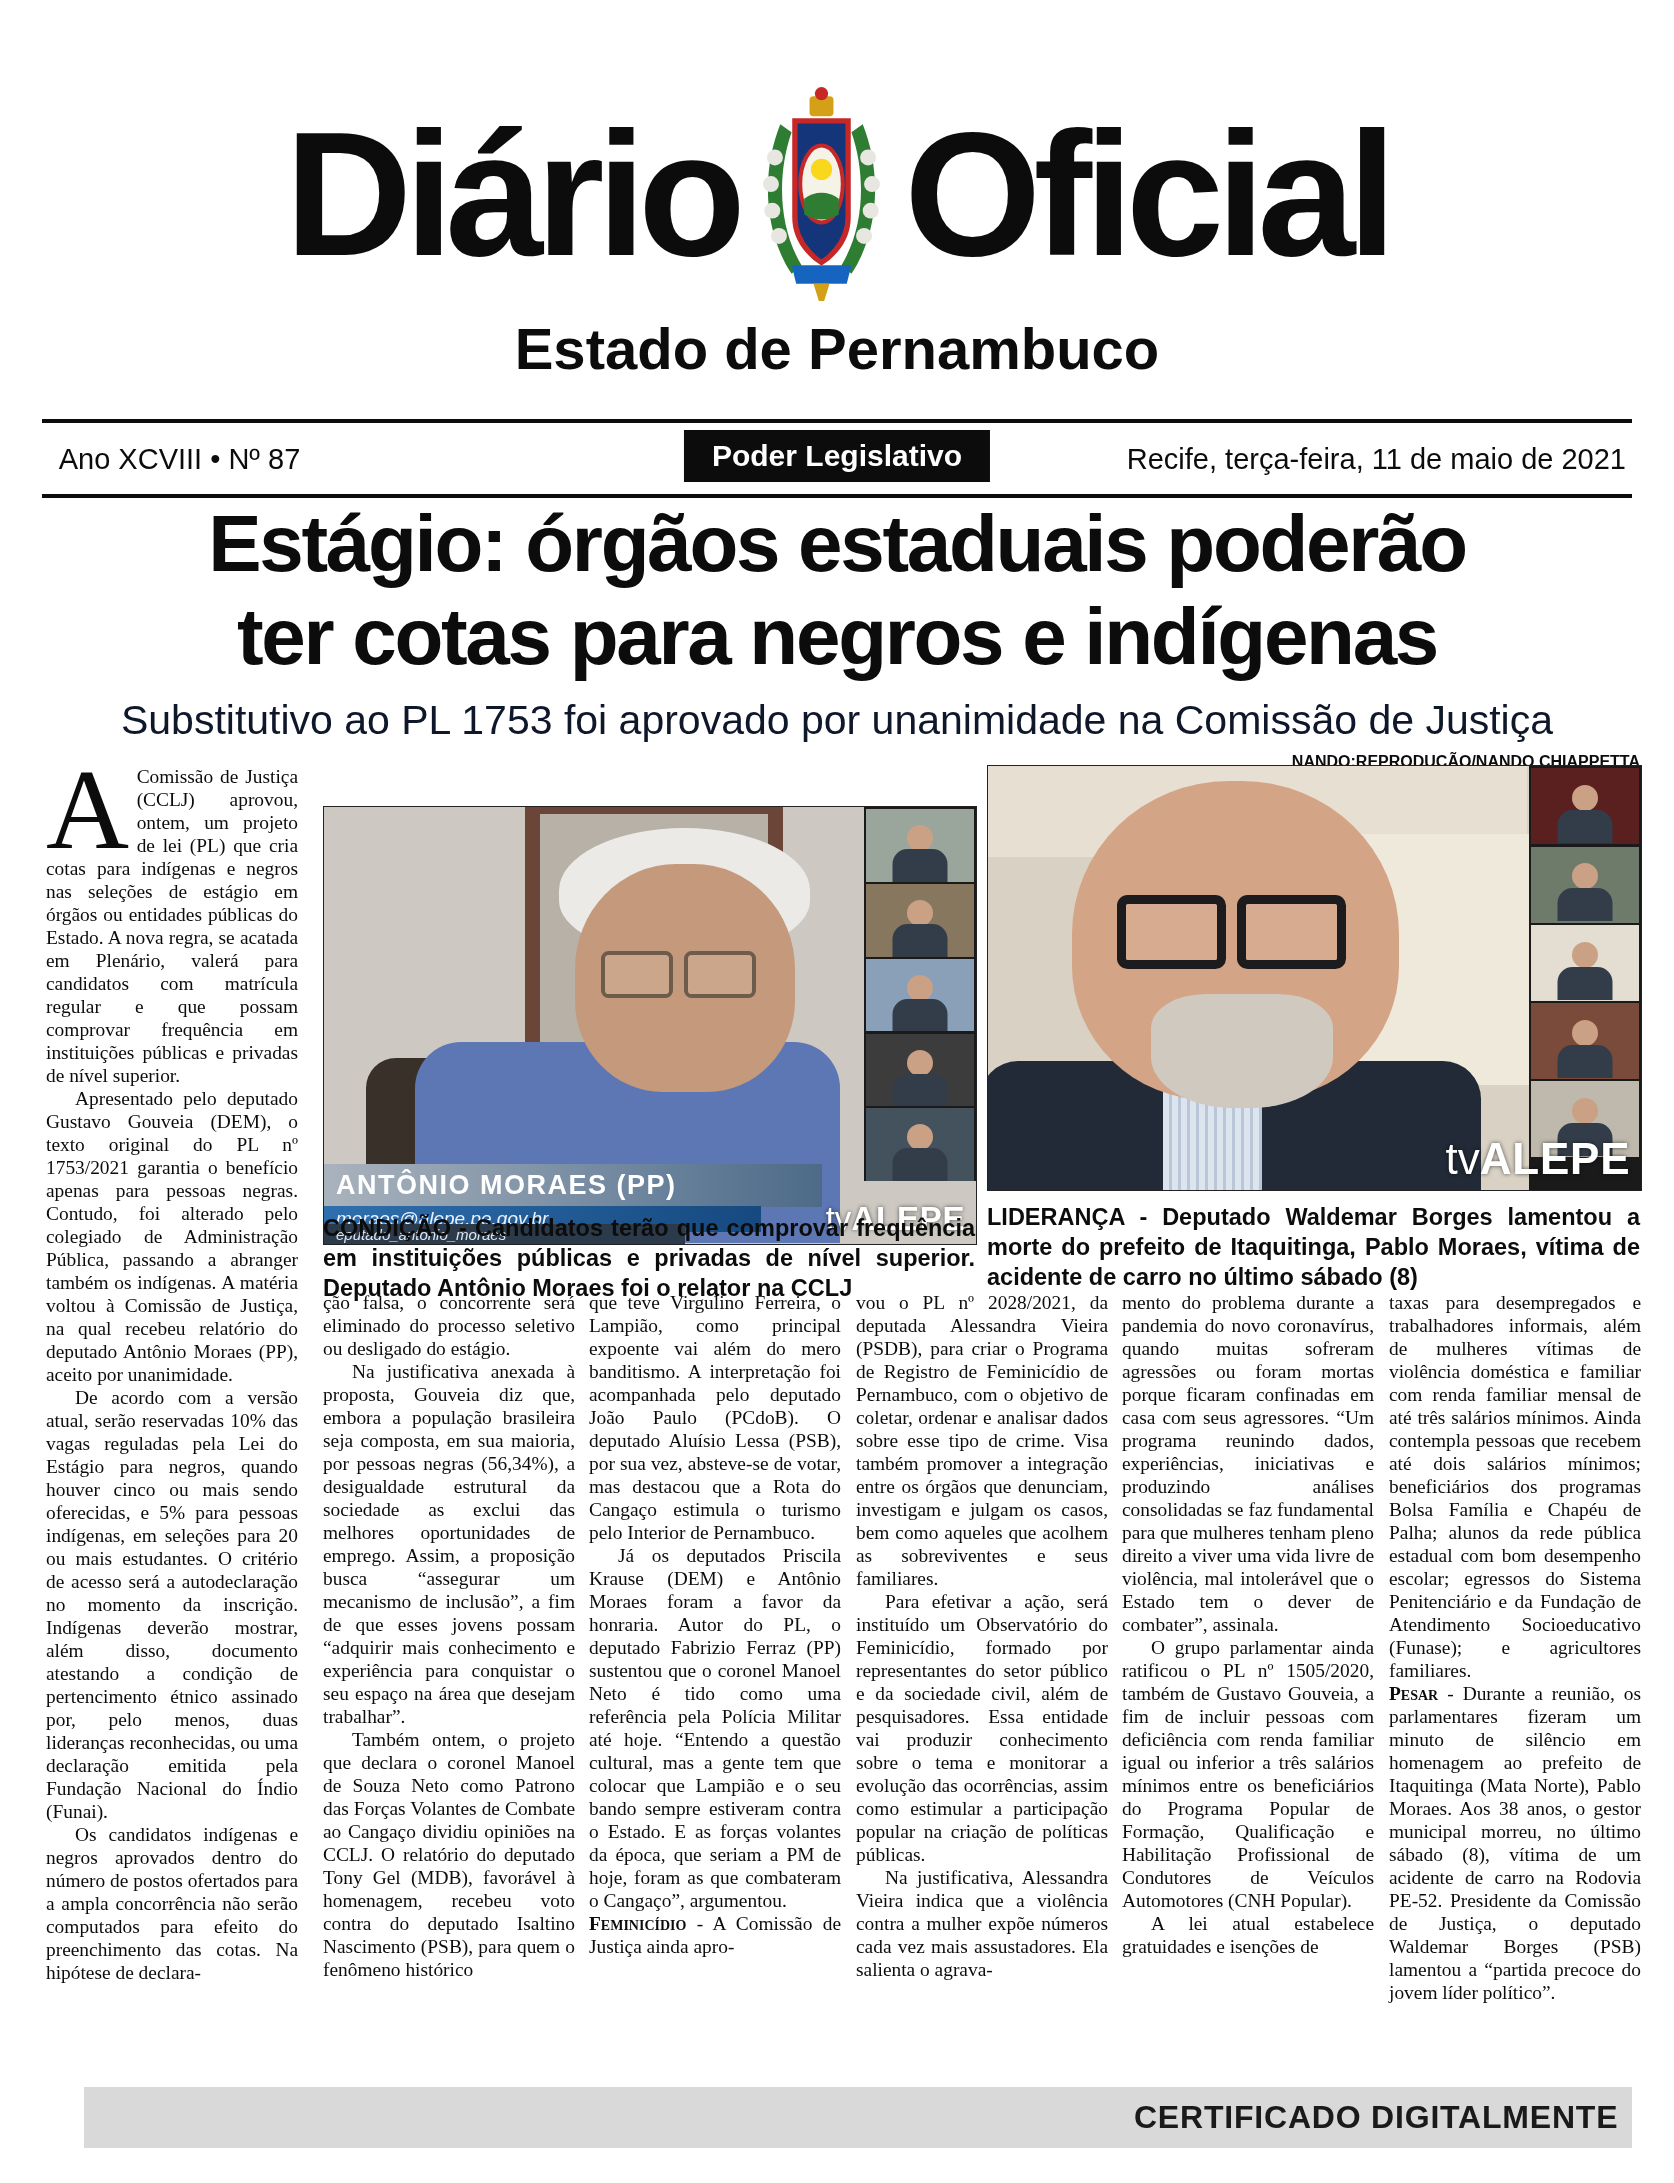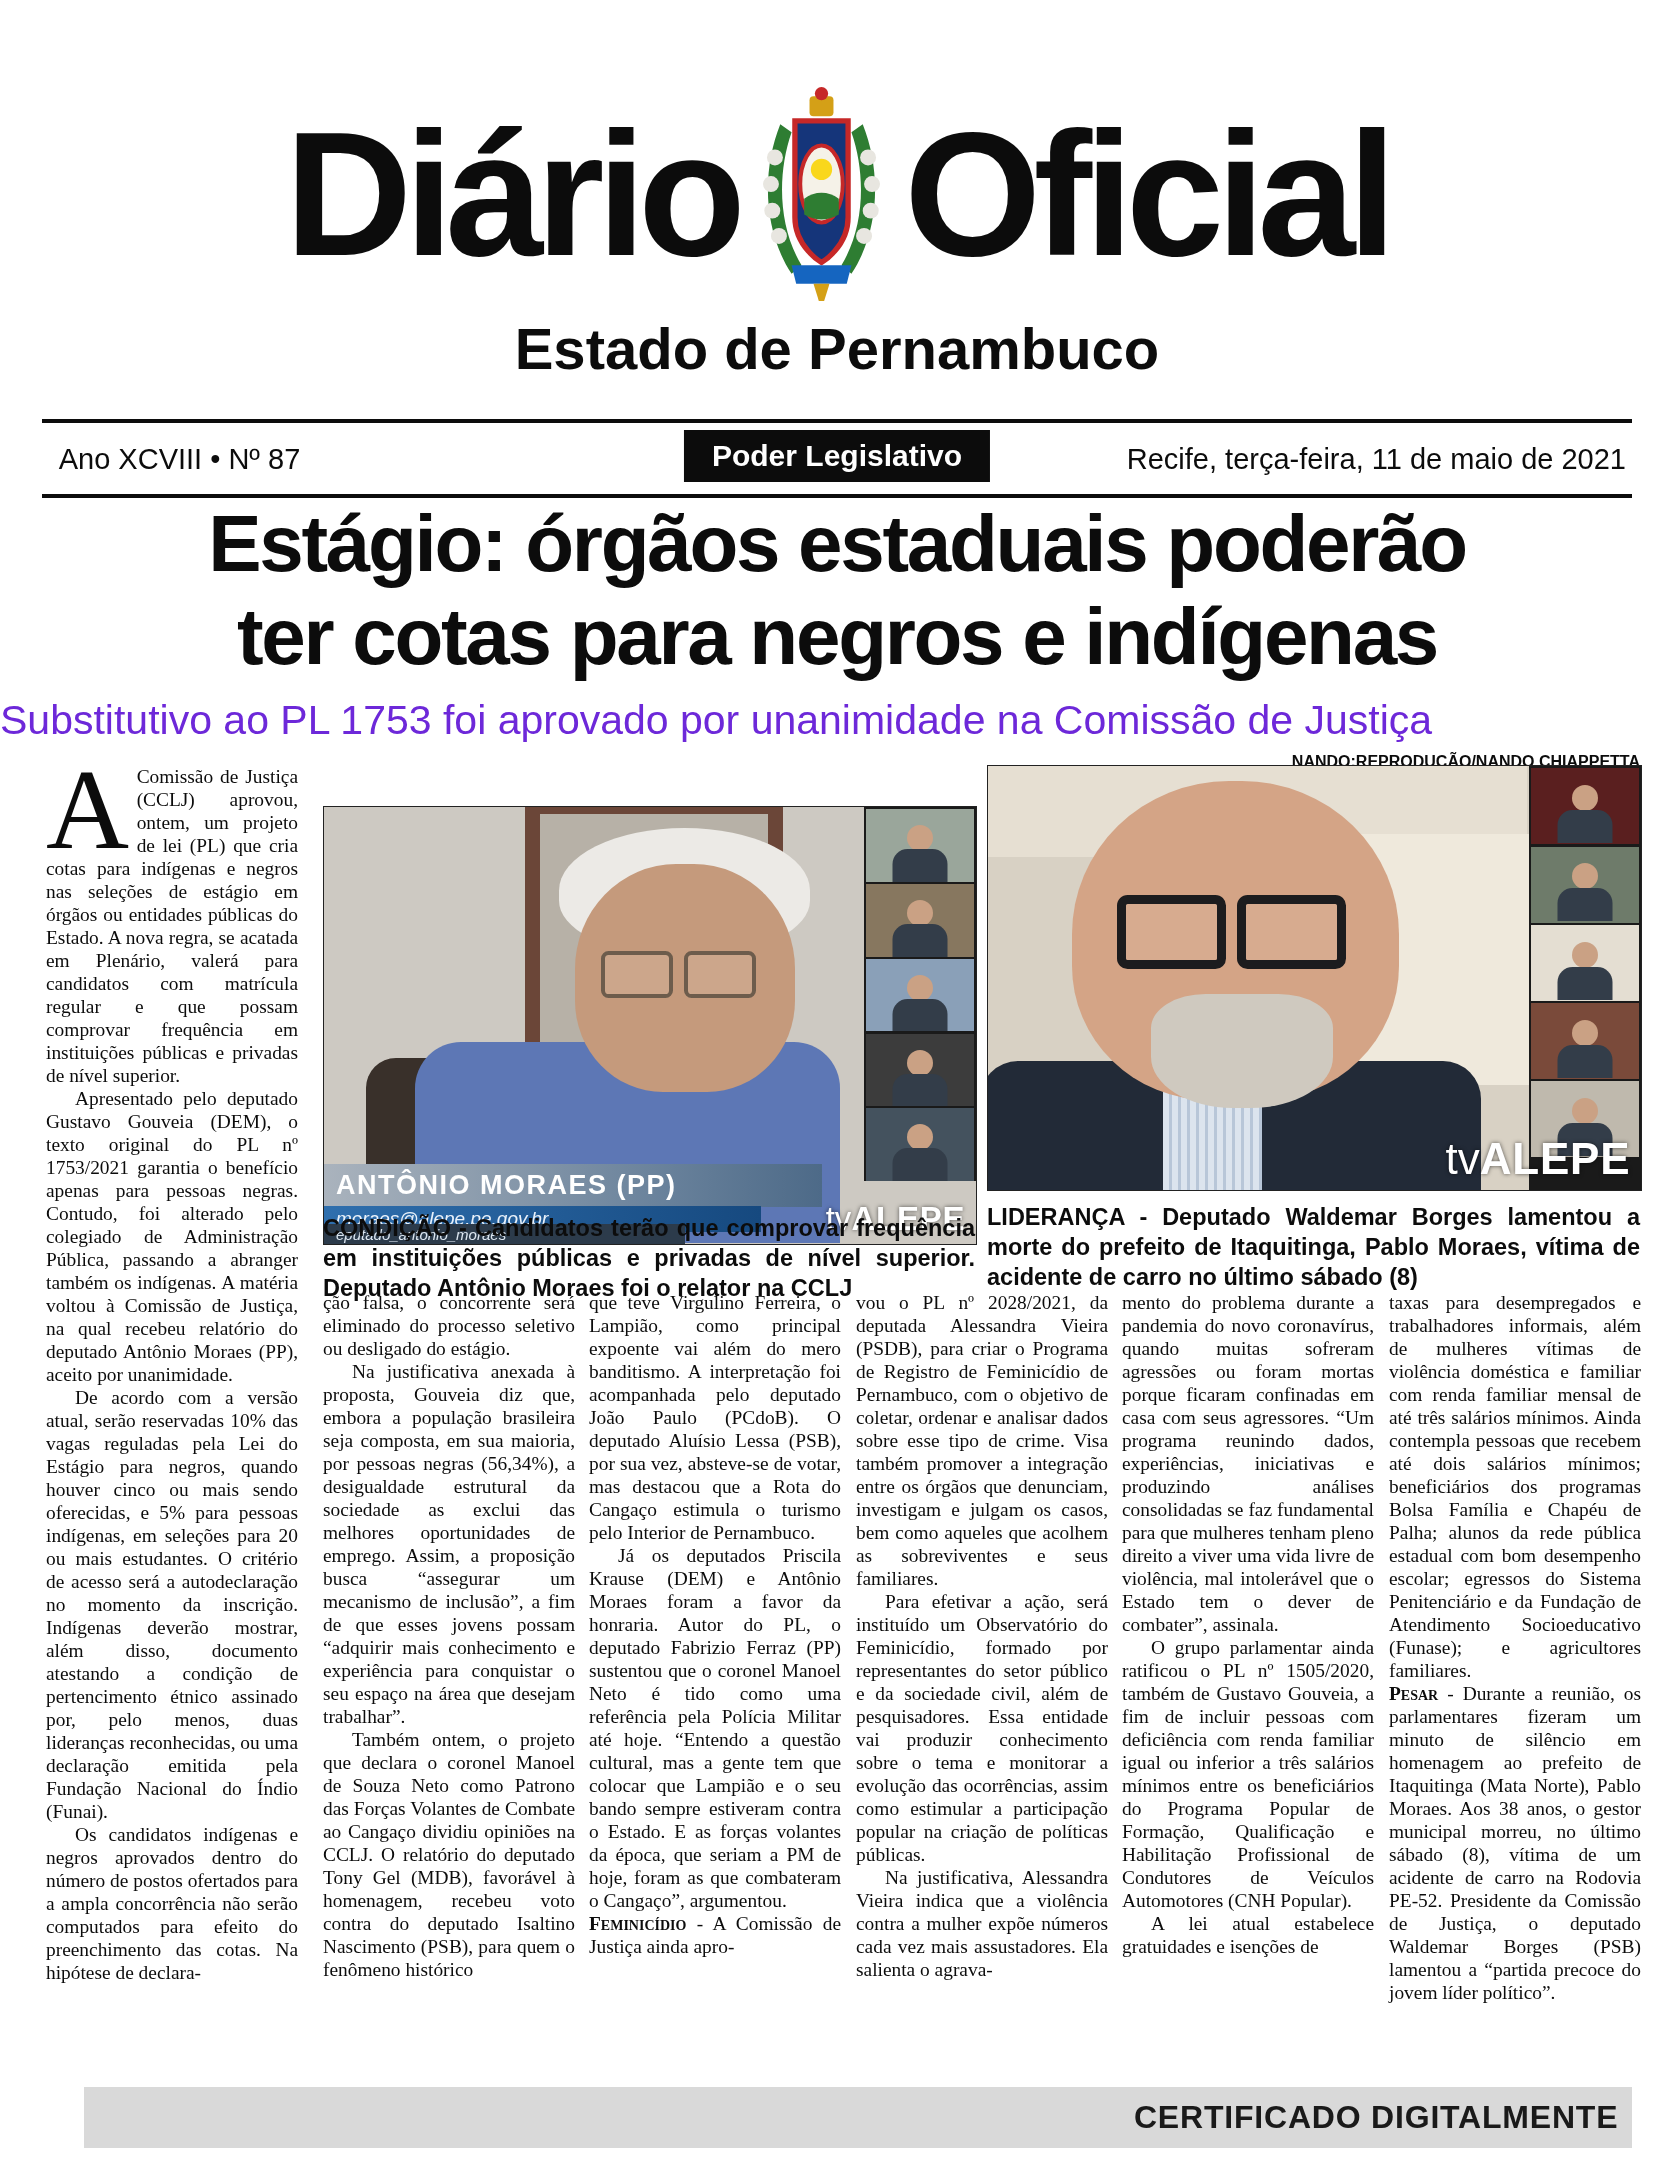--- a/index.html
+++ b/index.html
@@ -21,23 +21,23 @@
             font-family:"Liberation Sans", sans-serif;}
   .edition{position:absolute;left:16.7px;top:18px;font-size:29px;color:#0c0c0c;}
   .section-box{position:absolute;left:50%;transform:translateX(-50%);top:4.6px;
                background:#0c0c0c;color:#fff;font-weight:bold;font-size:30px;
                padding:9px 28px;}
   .pubdate{position:absolute;right:6px;top:18px;font-size:29px;color:#0c0c0c;}
   
   .headline{position:absolute;top:497px;left:0;width:100%;text-align:center;
             font-family:"Liberation Sans", sans-serif;font-weight:bold;
             font-size:80px;line-height:93px;letter-spacing:-2.3px;color:#0c0c0c;}
-  .subheadline{position:absolute;top:697px;left:0;width:100%;text-align:left;
+  .subheadline{position:absolute;top:697px;left:0;width:100%;text-align:center;
             font-family:"Liberation Sans", sans-serif;font-weight:normal;
-            font-size:41px;color:#6d28d9;}
+            font-size:41px;color:#0f172a;}
   .photo-credit{position:absolute;top:753px;right:34px;
             font-family:"Liberation Sans", sans-serif;font-weight:bold;
             font-size:16px;color:#0c0c0c;}
   
   .bodycol{position:absolute;width:252px;font-size:19.4px;line-height:23px;
            text-align:justify;color:#0c0c0c;}
   .bodycol p{margin:0;text-indent:29px;}
   .bodycol p.first{text-indent:0;}
   .dropcap{float:left;font-size:115px;line-height:90px;padding-right:7.6px;
            font-family:"Liberation Serif", serif;}

